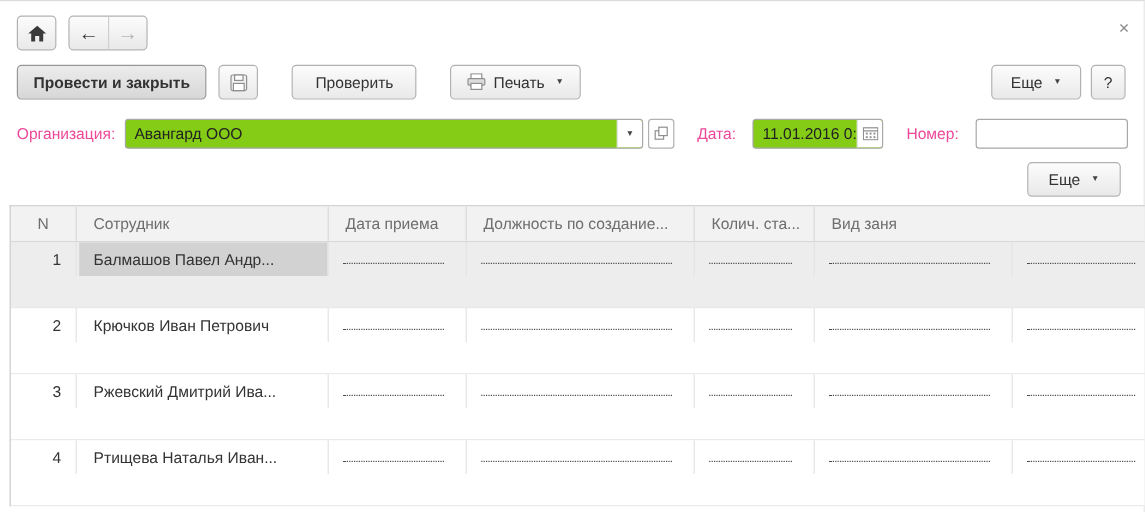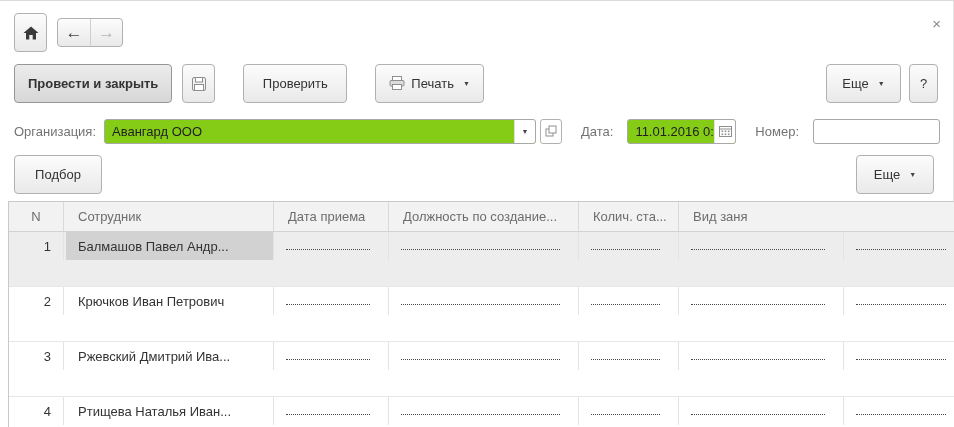--- a/index.html
+++ b/index.html
@@ -9,21 +9,21 @@
     background:#ffffff;
     font-family:"Liberation Sans", sans-serif;
     font-size:13px; color:#333;
     border-top:1px solid #dcdcdc;
     box-shadow: inset -1px 0 0 #e6e6e6;
   }
 
   
   .btn {
     display:inline-flex; align-items:center; justify-content:center;
-    height:39px; padding:0 13px;
+    height:29px; padding:0 13px;
     background:linear-gradient(#fcfcfc,#e9e9e9);
     border:1px solid #b1b1b1; border-radius:4px;
     color:#333; cursor:pointer; white-space:nowrap;
   }
   .btn.primary {
     background:linear-gradient(#ececec,#d7d7d7);
     border-color:#979797; font-weight:bold;
   }
   .btn.icon-only { width:33px; padding:0; }
   .caret { font-size:7px; color:#444; margin-left:9px; line-height:1; }
@@ -47,21 +47,21 @@
   
   .toolbar { display:flex; align-items:center; padding:0 16px 0 14px; margin-top:5px; }
   .toolbar .sp28 { width:28px; }
   .toolbar .sp10 { width:10px; }
   .toolbar .flex { flex:1; }
   .toolbar .sp8 { width:8px; }
   .btn.help { width:29px; padding:0; }
 
   
   .fieldrow { display:flex; align-items:center; padding:0 14px; margin-top:15px; height:26px; }
-  .flabel { color:#737373; margin-right:8px; white-space:nowrap; }
+  .flabel { color:#ec4899; margin-right:8px; white-space:nowrap; }
   .fieldbox {
     display:flex; align-items:center; height:25px;
     border:1px solid #a8a8a8; border-radius:3px; background:#84cc16; overflow:hidden;
   }
   .org-box { width:452px; }
   .fieldbox .ftext { flex:1; padding:0 7px; white-space:nowrap; overflow:hidden; color:#222; }
   .fieldbox .fbtn {
     width:21px; height:100%; display:flex; align-items:center; justify-content:center;
     cursor:pointer; color:#555; border-left:1px solid #e0e0e0; background:#fff;
   }
@@ -204,21 +204,20 @@
             <rect x="8.9" y="8.5" width="1.6" height="1.6" fill="#8f8f8f"></rect>
         </svg>
       </span>
     </span>
   </div>
   <span class="flabel ml10">Номер:</span>
   <input class="num-input" value="" style="">
 </div>
 
 <div class="actions">
-  <div class="btn">Подбор</div>
   <div class="flex"></div>
   <div class="btn" style="min-width:78px;">
     <span>Еще</span>
     <span class="caret">▼</span>
   </div>
 </div>
 
 <div class="table-wrap">
   <div class="tgrid thead">
     <div class="th center">N</div>

